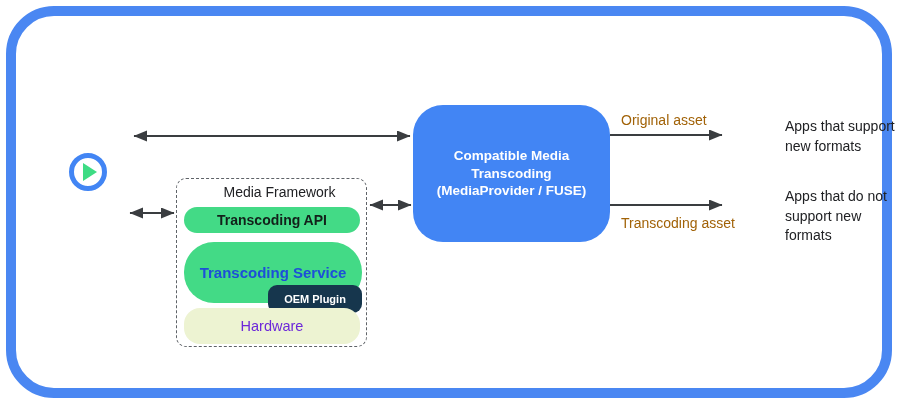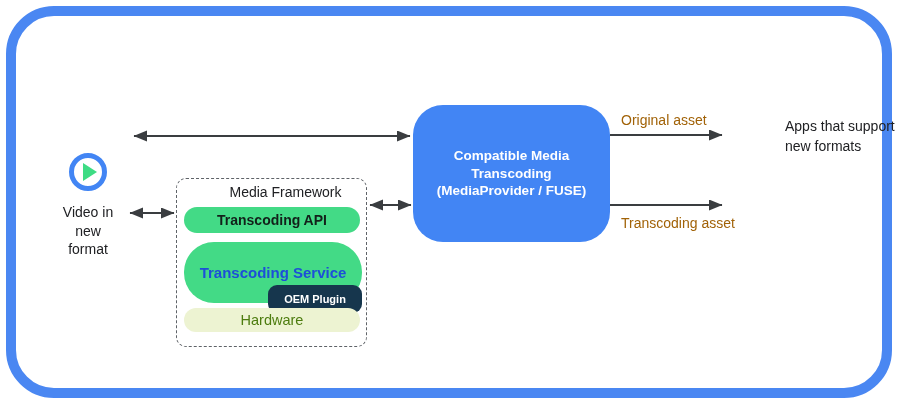--- a/index.html
+++ b/index.html
@@ -55,21 +55,21 @@
   
   .media-framework {
     position: absolute;
     left: 176px; top: 178px;
     width: 191px; height: 169px;
     border: 1.5px dashed #5f6368;
     border-radius: 10px;
   }
   .mf-title {
     position: absolute;
-    left: 14px; top: 5px;
+    left: 8px; top: 5px;
     width: 100%;
     text-align: center;
     font-size: 14px;
   }
   .pill {
     position: absolute;
     display: flex;
     align-items: center;
     justify-content: center;
     text-align: right;
@@ -96,25 +96,25 @@
     left: 268px; top: 285px;
     width: 94px; height: 28px;
     background: #16364d;
     border-radius: 9px;
     font-size: 11px;
     font-weight: bold;
     color: #ffffff;
   }
   .pill-hardware {
     left: 184px; top: 308px;
-    width: 176px; height: 24px;
+    width: 176px; height: 36px;
     background: #edf3d2;
     border-radius: 16px;
     font-size: 14.5px;
-    color: #4d7c0f;
+    color: #6d28d9;
   }
   
   .transcoding-box {
     position: absolute;
     left: 413px; top: 105px;
     width: 197px; height: 137px;
     background: #4285f4;
     border-radius: 30px;
     display: flex;
     align-items: center;
@@ -161,34 +161,33 @@
     <line x1="134" y1="136" x2="410" y2="136" stroke="#3a3d40" stroke-width="2.2" marker-start="url(#ah)" marker-end="url(#ah)"></line>
     <line x1="130" y1="213" x2="174" y2="213" stroke="#3a3d40" stroke-width="2.2" marker-start="url(#ah)" marker-end="url(#ah)"></line>
     <line x1="370" y1="205" x2="411" y2="205" stroke="#3a3d40" stroke-width="2.2" marker-start="url(#ah)" marker-end="url(#ah)"></line>
     <line x1="610" y1="135" x2="722" y2="135" stroke="#3a3d40" stroke-width="2.2" marker-end="url(#ah)"></line>
     <line x1="610" y1="205" x2="722" y2="205" stroke="#3a3d40" stroke-width="2.2" marker-end="url(#ah)"></line>
   </svg>
 
   <div class="play-icon">
     <div class="play-triangle"></div>
   </div>
-  <div class="video-label">Video in
-new
-format</div>
 
   <div class="media-framework">
     <div class="mf-title">Media Framework</div>
   </div>
   <div class="pill pill-api">Transcoding API</div>
   <div class="pill pill-service">Transcoding Service</div>
   <div class="pill pill-oem">OEM Plugin</div>
   <div class="pill pill-hardware">Hardware</div>
 
   <div class="transcoding-box">Compatible Media
 Transcoding
 (MediaProvider / FUSE)</div>
 
   <div class="asset-label asset-original">Original asset</div>
   <div class="asset-label asset-transcoded">Transcoding asset</div>
   <div class="apps-label apps-support">Apps that support
 new formats</div>
+  <div class="apps-label apps-not-support">Apps that do not
+support new formats</div>
 
 </div>
 
 </body></html>

